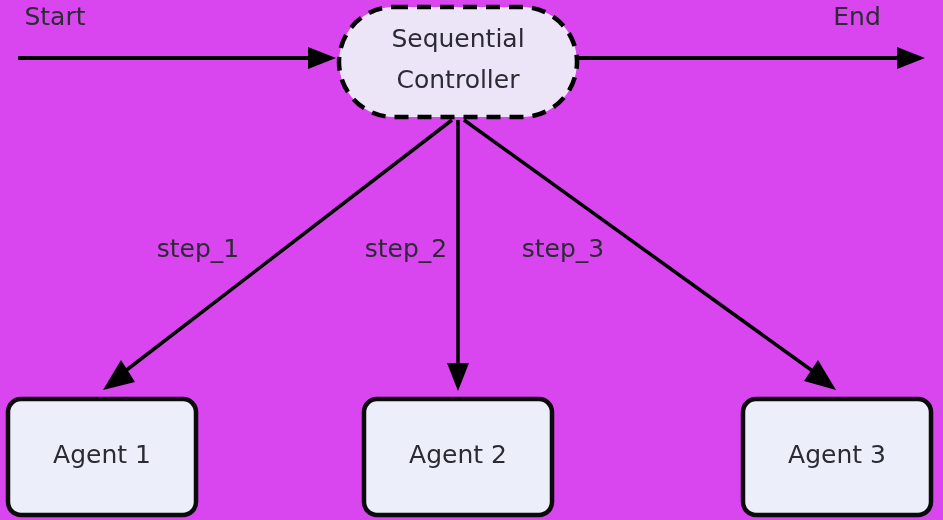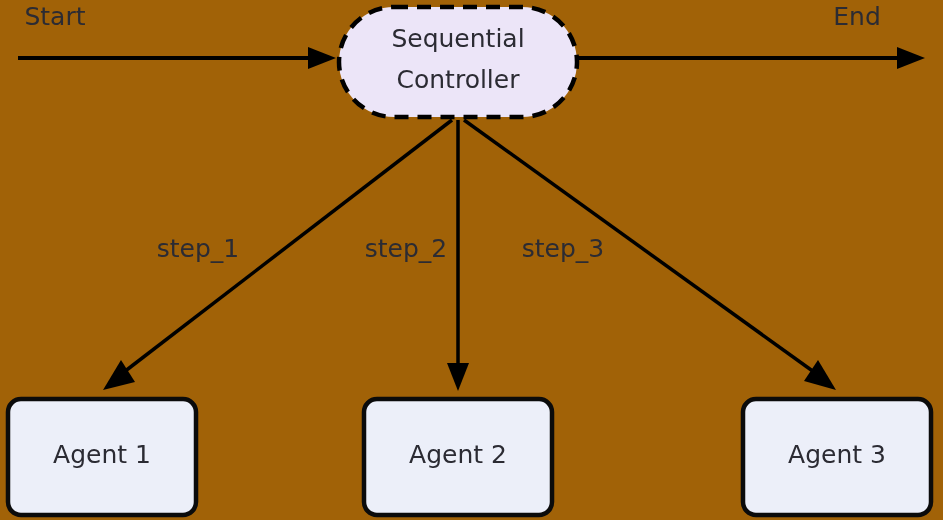--- a/index.html
+++ b/index.html
@@ -7,21 +7,21 @@
     padding: 0;
     background: #ffffff;
   }
   body {
     font-family: "DejaVu Sans", sans-serif;
   }
   #canvas {
     position: relative;
     width: 943px;
     height: 520px;
-    background: #a16207;
+    background: #d946ef;
     overflow: hidden;
   }
   svg.layer {
     position: absolute;
     left: 0;
     top: 0;
     width: 943px;
     height: 520px;
   }
   .edge-line {

